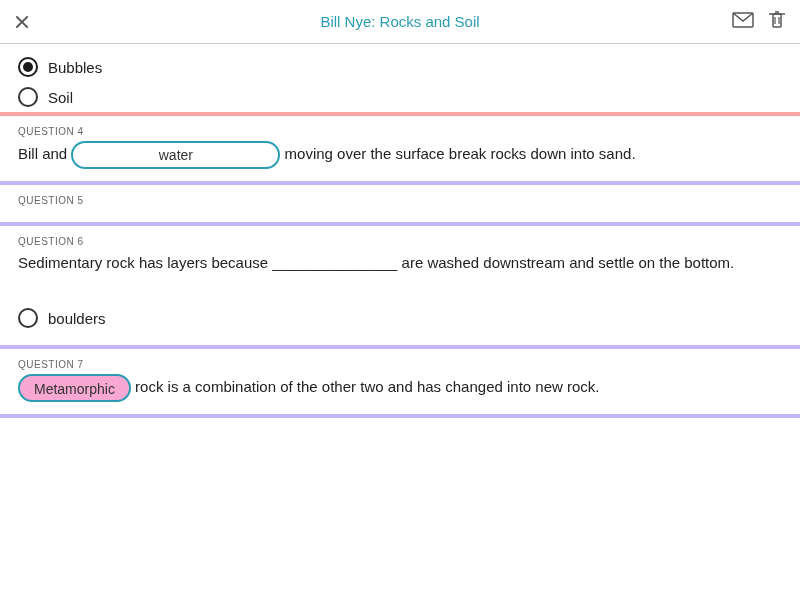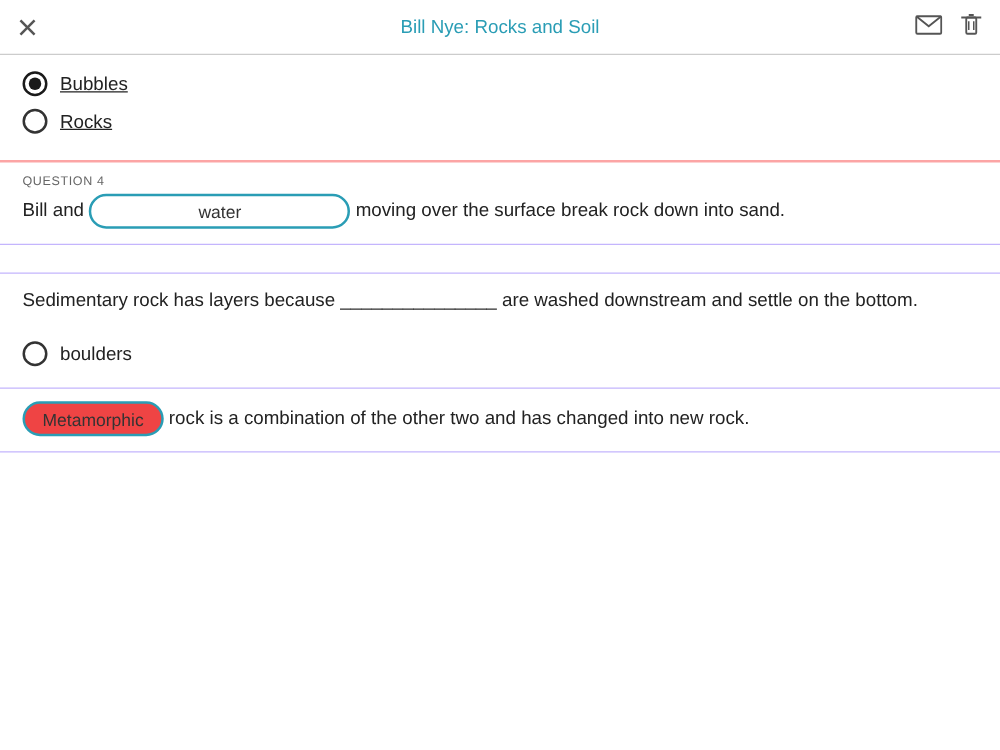--- a/index.html
+++ b/index.html
@@ -61,21 +61,21 @@
 
     
     .content {
       overflow-y: auto;
       height: calc(600px - 42px);
     }
 
     
     .section {
       padding: 10px 18px 12px 18px;
-      border-bottom: 1px solid #c4b5fd;
+      border-bottom: 4px solid #c4b5fd;
     }
 
     
     .radio-option {
       display: flex;
       align-items: center;
       gap: 10px;
       padding: 5px 0;
       cursor: pointer;
     }
@@ -132,33 +132,32 @@
     }
 
     
     .filled-token {
       display: inline-block;
       border: 2px solid #2a9db5;
       border-radius: 20px;
       padding: 2px 14px;
       font-size: 14px;
       color: #333;
-      background: #ef4444;
+      background: #f9a8d4;
       vertical-align: middle;
       height: 28px;
       line-height: 22px;
     }
 
     
     .q7-text { font-size: 15px; line-height: 1.7; }
 
     .top-section {
-      padding: 8px 18px 16px 18px;
-      border-bottom: 2px solid #fca5a5;
-      text-decoration: underline;
+      padding: 8px 18px 0 18px;
+      border-bottom: 4px solid #fca5a5;
     }
   </style>
 </head>
 <body>
 
 <div class="header">
   <div class="header-left">
     <div class="close-icon"></div>
   </div>
   <div class="header-title">Bill Nye: Rocks and Soil</div>
@@ -183,46 +182,49 @@
 
 <div class="content">
 
   <div class="top-section">
     <div class="radio-option">
       <div class="radio-circle selected"></div>
       <span class="radio-label">Bubbles</span>
     </div>
     <div class="radio-option">
       <div class="radio-circle"></div>
-      <span class="radio-label">Rocks</span>
+      <span class="radio-label">Soil</span>
     </div>
   </div>
 
   <div class="section">
     <div class="question-label">QUESTION 4</div>
     <div class="question-text">
       <span>Bill and</span>
       <input class="inline-input" type="text" value="water" style="">
-      <span>moving over the surface break rock down into sand.</span>
-    </div>
-  </div>
-
-  <div class="section">
-  </div>
-
-  <div class="section">
+      <span>moving over the surface break rocks down into sand.</span>
+    </div>
+  </div>
+
+  <div class="section">
+    <div class="question-label">QUESTION 5</div>
+  </div>
+
+  <div class="section">
+    <div class="question-label">QUESTION 6</div>
     <div class="question-text">Sedimentary rock has layers because _______________ are washed downstream and settle on the bottom.</div>
-    <div style="margin-top: 15px; text-align: right;">
+    <div style="margin-top: 28px; text-align: right;">
       <div class="radio-option">
         <div class="radio-circle"></div>
         <span class="radio-label">boulders</span>
       </div>
     </div>
   </div>
 
   <div class="section">
+    <div class="question-label">QUESTION 7</div>
     <div class="q7-text question-text">
       <span class="filled-token">Metamorphic</span>
       <span>rock is a combination of the other two and has changed into new rock.</span>
     </div>
   </div>
 
 </div>
 
 </body></html>

